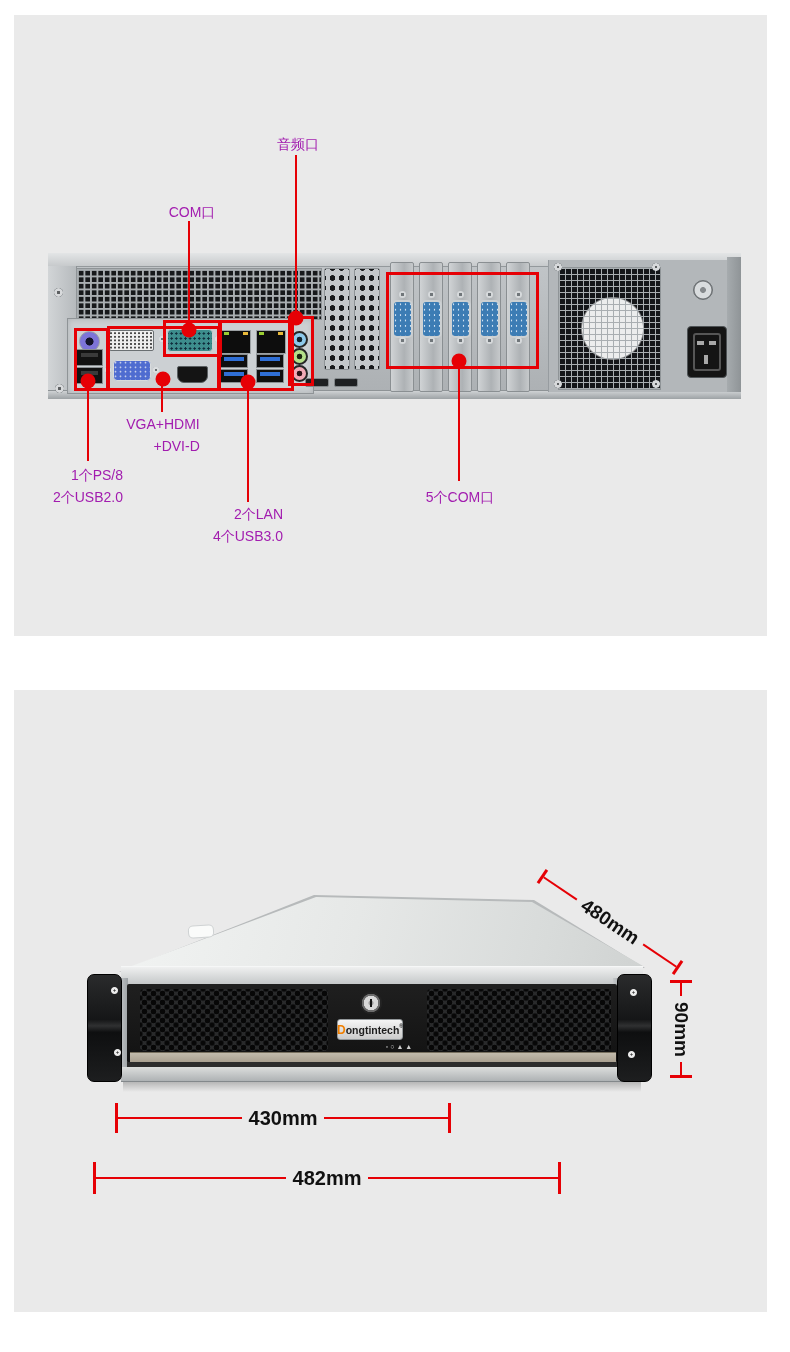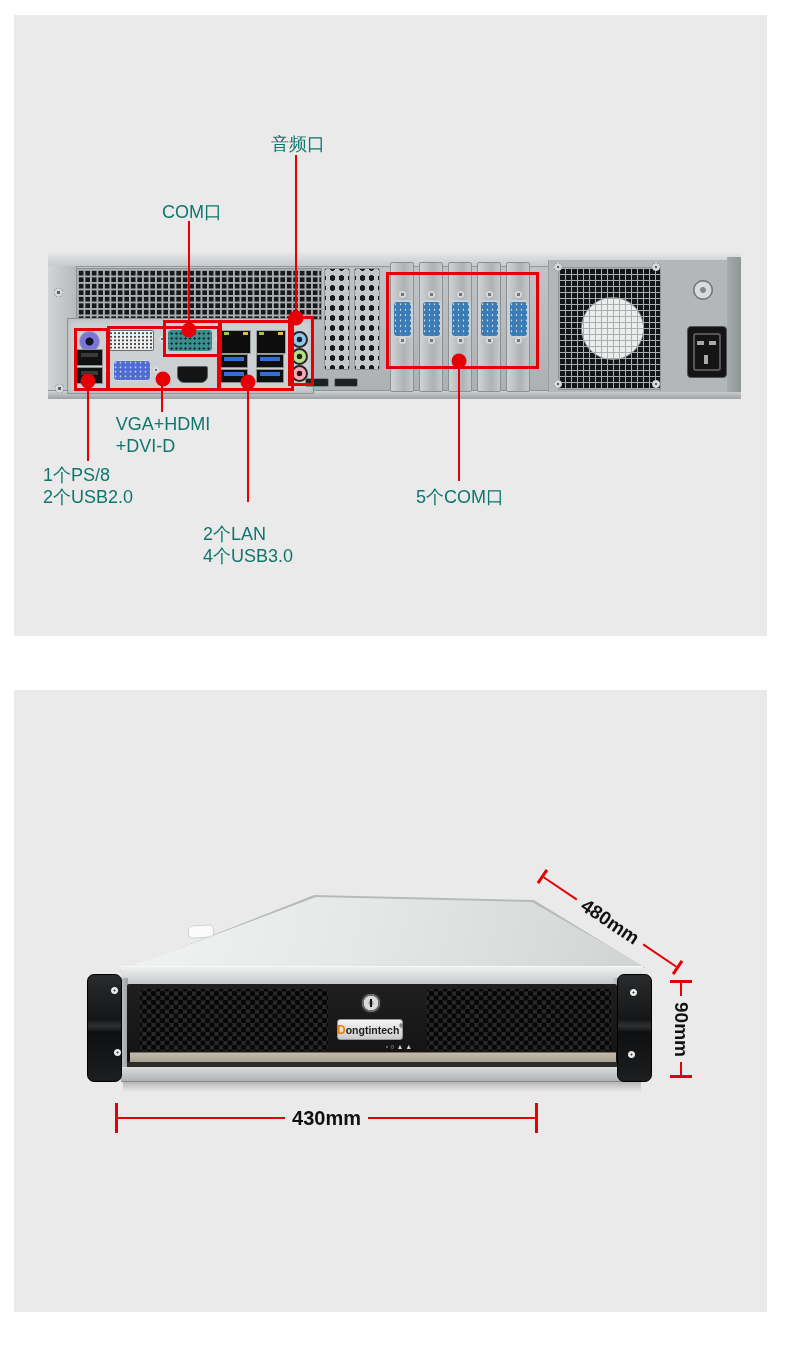--- a/index.html
+++ b/index.html
@@ -4,22 +4,22 @@
 <style>
   html,body{margin:0;padding:0;background:#ffffff;}
   .page{position:relative;width:790px;height:1352px;background:#ffffff;overflow:hidden;
         font-family:"Liberation Sans","DejaVu Sans",sans-serif;}
   .abs{position:absolute;}
   .card{position:absolute;background:#eaeaea;}
   .card1{left:14px;top:15px;width:753px;height:621px;}
   .card2{left:14px;top:690px;width:753px;height:622px;}
 
   
-  .label{position:absolute;transform:translateX(-50%);text-align:left;color:#0f766e;
-         font-size:18px;line-height:22px;white-space:nowrap;}
+  .label{position:absolute;transform:translateX(-50%);text-align:right;color:#a21caf;
+         font-size:14px;line-height:22px;white-space:nowrap;}
   .rline{position:absolute;width:2px;background:#e60005;}
   .rdot{position:absolute;width:15px;height:15px;border-radius:50%;background:#e60005;
         transform:translate(-50%,-50%);}
   .rbox{position:absolute;border:3px solid #e60005;}
 
   
   .chassis{position:absolute;left:48px;top:253px;width:693px;height:145px;}
   .rc-toplip{left:0;top:0;width:693px;height:13px;background:linear-gradient(#e3e5e6,#c7cacc);
              border-bottom:1px solid #94999c;}
   .rc-body{left:0;top:13px;width:693px;height:124px;background:linear-gradient(#c0c4c7,#adb1b4);}
@@ -257,21 +257,21 @@
   <div class="label" style="left:298px;top:133px;">音频口</div>
   <div class="label" style="left:192px;top:201px;">COM口</div>
   <div class="label" style="left:163px;top:413px;">
     <div>VGA+HDMI</div>
     <div>+DVI-D</div>
   </div>
   <div class="label" style="left:88px;top:464px;">
     <div>1个PS/8</div>
     <div>2个USB2.0</div>
   </div>
-  <div class="label" style="left:248px;top:523px;">
+  <div class="label" style="left:248px;top:503px;">
     <div>2个LAN</div>
     <div>4个USB3.0</div>
   </div>
   <div class="label" style="left:460px;top:486px;">5个COM口</div>
 
   <div class="abs lid-edge"></div>
   <div class="abs lid"></div>
   <div class="abs lid-handle"></div>
   <div class="abs front-band"></div>
   <div class="abs sidepost" style="left:119px;"></div>
@@ -312,21 +312,28 @@
   </div>
 
   <div class="dim dimv" style="left:670px;top:980px;width:22px;height:98px;">
     <div class="tick"></div>
     <div class="seg"></div>
     <div class="txt">90mm</div>
     <div class="seg"></div>
     <div class="tick"></div>
   </div>
 
-  <div class="dim dimh" style="left:115px;top:1103px;width:423px;height:30px;font-size:20px;">
+  <div class="dim dimh" style="left:115px;top:1103px;width:336px;height:30px;font-size:20px;">
     <div class="tick" style="height:30px;"></div>
     <div class="seg"></div>
     <div class="txt">430mm</div>
     <div class="seg"></div>
     <div class="tick" style="height:30px;"></div>
   </div>
 
+  <div class="dim dimh" style="left:93px;top:1162px;width:468px;height:32px;font-size:20px;">
+    <div class="tick" style="height:32px;"></div>
+    <div class="seg"></div>
+    <div class="txt">482mm</div>
+    <div class="seg"></div>
+    <div class="tick" style="height:32px;"></div>
+  </div>
 </div>
 
 </body></html>

